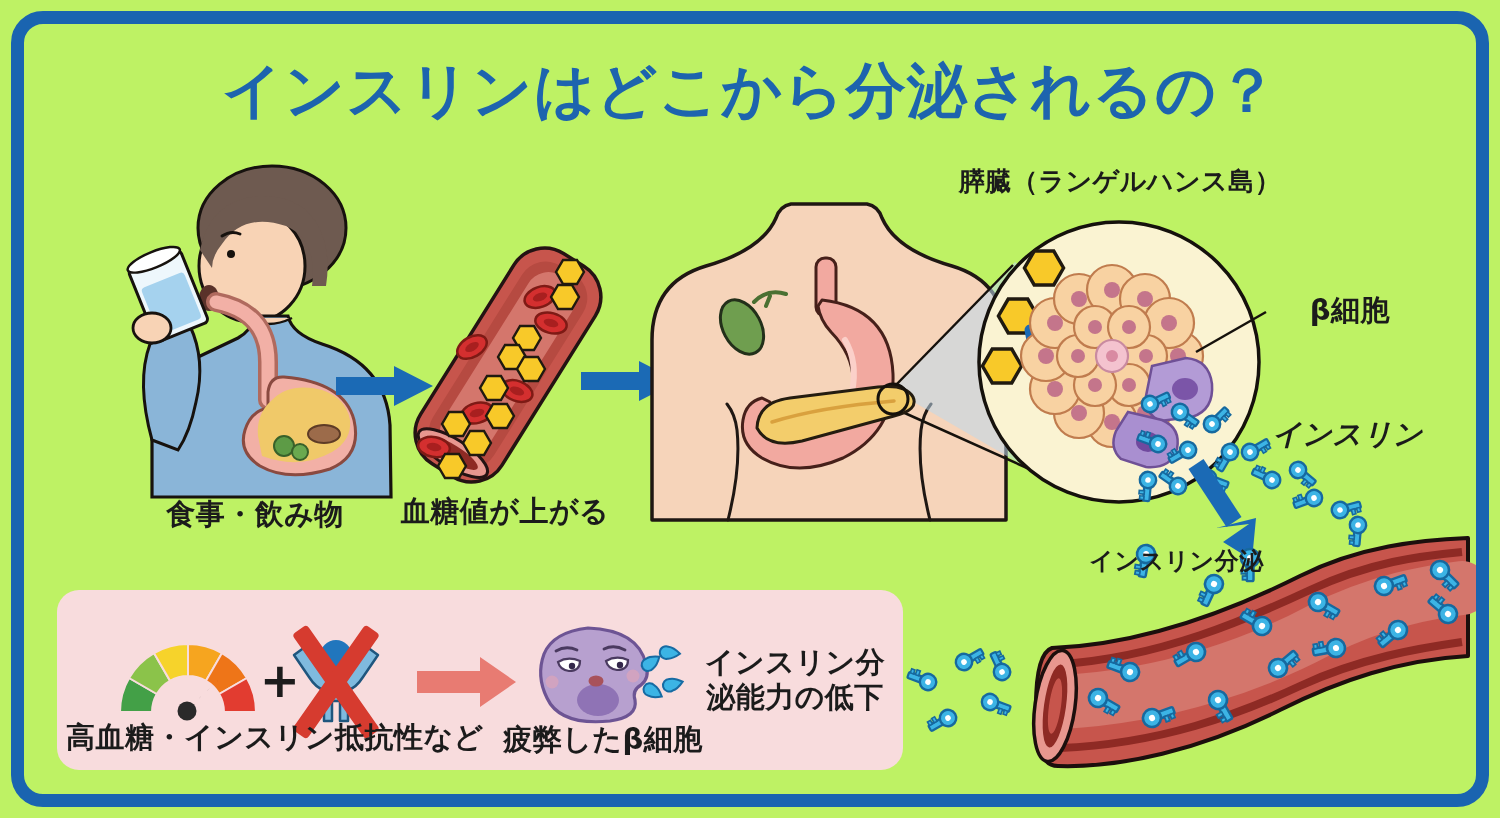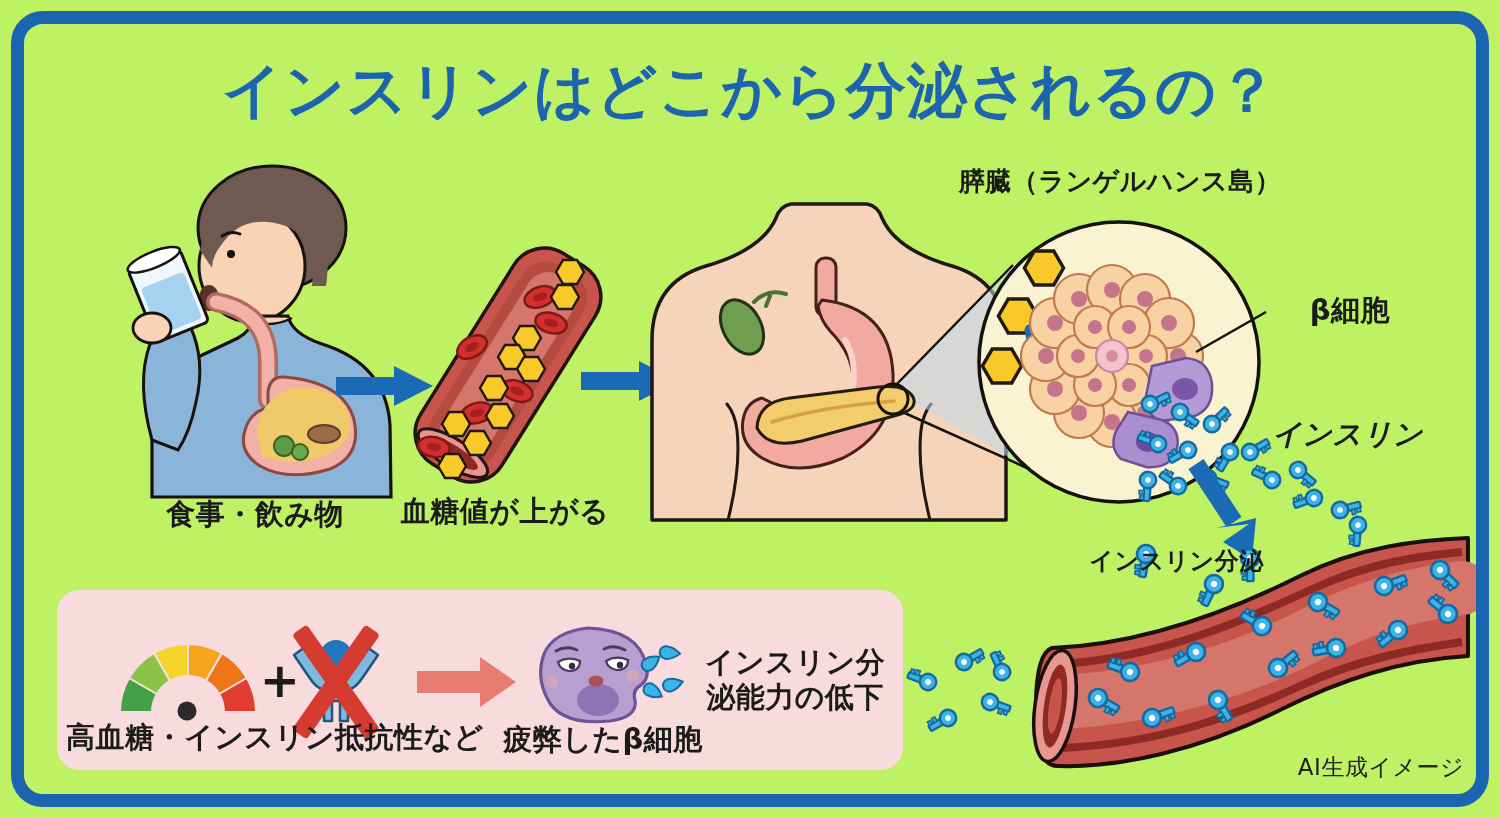--- a/index.html
+++ b/index.html
@@ -331,14 +331,13 @@
   <div class="lbl" id="pancreas-label">膵臓（ランゲルハンス島）</div>
   <div class="lbl" id="beta-label">β細胞</div>
   <div class="lbl" id="insulin-label">インスリン</div>
   <div class="lbl" id="secretion-label">インスリン分泌</div>
 
   <div class="lbl" id="plus-sign">+</div>
   <div class="lbl" id="causes-caption">高血糖・インスリン抵抗性など</div>
   <div class="lbl" id="tired-caption">疲弊したβ細胞</div>
   <div class="lbl" id="result-caption">インスリン分泌能力の低下</div>
 
-  <div id="footer-note">AI生成イメージ</div>
 </div>
 
 </body></html>

